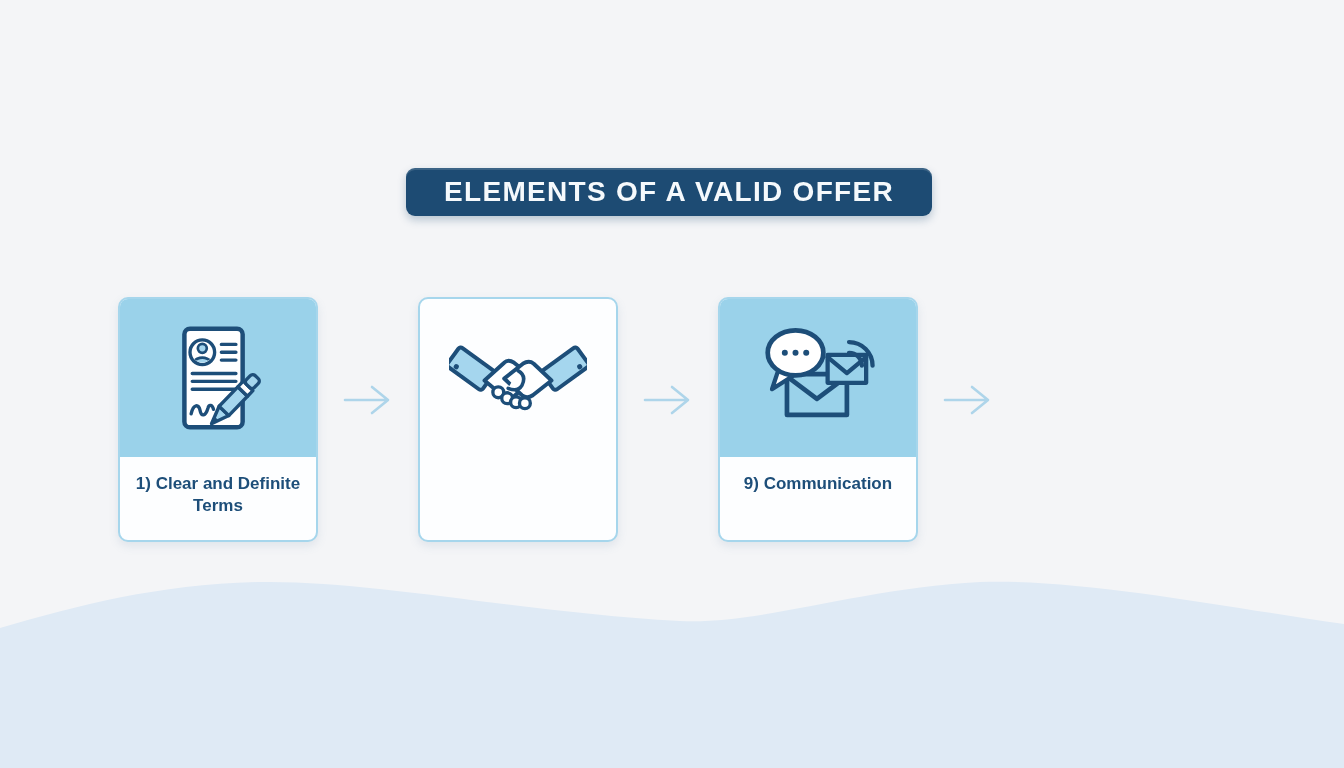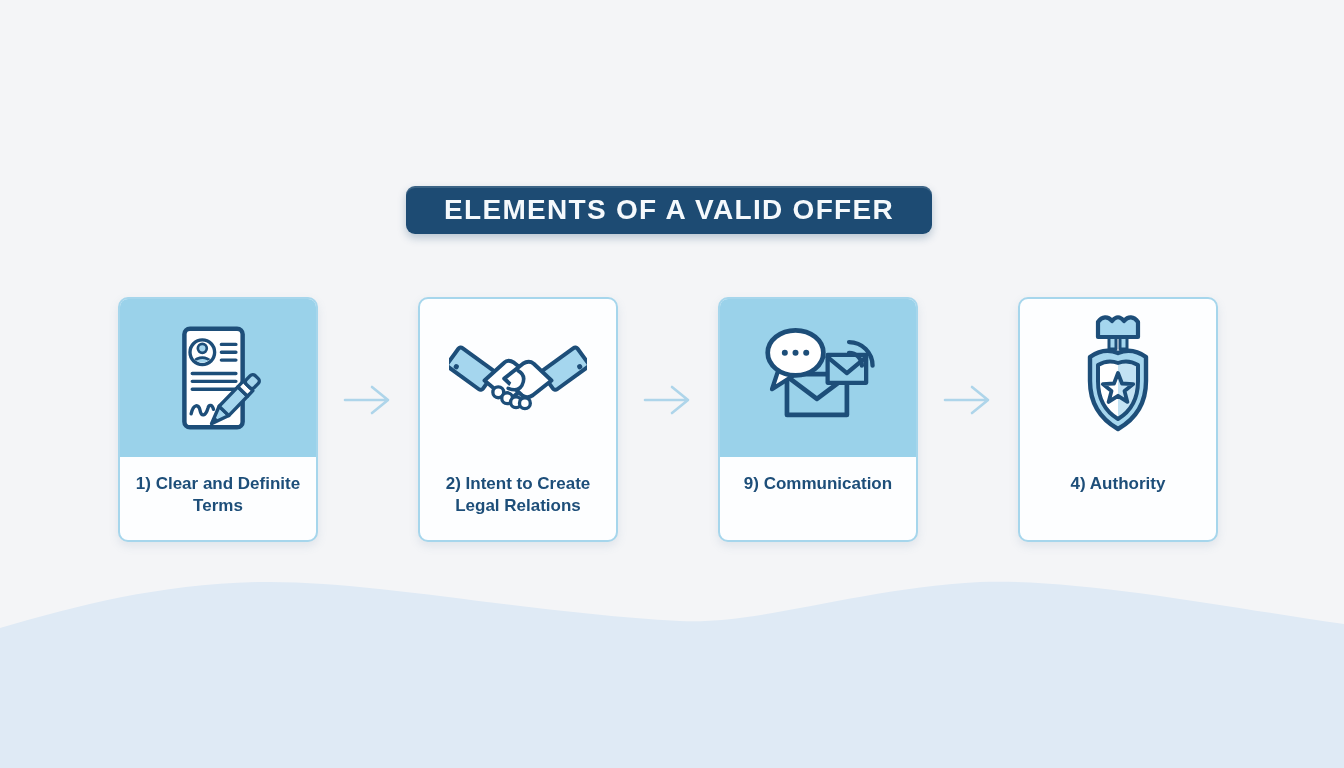--- a/index.html
+++ b/index.html
@@ -19,21 +19,21 @@
   *{box-sizing:border-box;}
   html,body{margin:0;padding:0;}
   body{
     width:1344px;height:768px;position:relative;overflow:hidden;
     background:var(--background);
     font-family:"Liberation Sans", sans-serif;
   }
   .wave-svg{position:absolute;left:0;bottom:0;width:1344px;height:208px;display:block;}
 
   .title-bar{
-    position:absolute;left:406px;top:186px;width:526px;height:48px;
+    position:absolute;left:406px;top:168px;width:526px;height:48px;
     background:var(--banner-bg);border-radius:9px;
     display:flex;align-items:center;justify-content:center;
     box-shadow:0 4px 8px rgba(29,75,115,0.28), inset 0 2px 0 rgba(255,255,255,0.14);
   }
   .title-bar h1{
     margin:0;font-size:28px;font-weight:bold;letter-spacing:1.3px;
     color:var(--banner-text);white-space:nowrap;
   }
 
   .cards-row{
@@ -134,23 +134,20 @@
         </g>
         <path d="M36,48 L56,30 Q60,26 66,30 L86,46 L66,64 Q60,68 54,63 Z" class="st fw" stroke-width="4"></path>
         <path d="M104,48 L86,31 Q81,27 75,31 L56,46 L74,63 Q79,67 85,63 Z" class="st fw" stroke-width="4"></path>
         <path d="M70,38 Q79,43 74,53 Q70,60 60,56" class="st fw" stroke-width="3.6"></path>
         <circle cx="50" cy="60" r="5.5" class="st fw" stroke-width="3.4"></circle>
         <circle cx="59" cy="66" r="5.5" class="st fw" stroke-width="3.4"></circle>
         <circle cx="68" cy="70" r="5.5" class="st fw" stroke-width="3.4"></circle>
         <circle cx="77" cy="71" r="5.5" class="st fw" stroke-width="3.4"></circle>
       </svg>
     </div>
-    <div class="label-zone">
-      <div class="label">2) Intent to Create Legal Relations</div>
-    </div>
   </section>
 
   <div class="arrow-cell">
     <svg width="52" height="34" viewBox="0 0 52 34">
       <path d="M3,17 H44 M30,4 L46,17 L30,30" fill="none" stroke="var(--arrow)" stroke-width="2.6" stroke-linecap="round" stroke-linejoin="round"></path>
     </svg>
   </div>
 
   <section class="card highlighted">
     <div class="icon-zone">
@@ -172,36 +169,14 @@
       <div class="label">9) Communication</div>
     </div>
   </section>
 
   <div class="arrow-cell">
     <svg width="52" height="34" viewBox="0 0 52 34">
       <path d="M3,17 H44 M30,4 L46,17 L30,30" fill="none" stroke="var(--arrow)" stroke-width="2.6" stroke-linecap="round" stroke-linejoin="round"></path>
     </svg>
   </div>
 
-  <section class="card">
-    <div class="icon-zone">
-      <svg width="100" height="130" viewBox="0 0 100 130">
-        <defs>
-          <clipPath id="shieldright">
-              <rect x="50" y="40" width="40" height="80"></rect>
-            </clipPath>
-        </defs>
-        <rect x="41" y="22" width="7" height="14" class="st fb" stroke-width="3"></rect>
-        <rect x="52" y="22" width="7" height="14" class="st fb" stroke-width="3"></rect>
-        <path d="M30,9 C34,3 40,3 44,8 C48,3 52,3 56,8 C60,3 66,3 70,9 L70,24 L30,24 Z" class="st fb" stroke-width="4.2"></path>
-        <path d="M50,40 Q64,34 78,44 L78,68 Q78,100 50,116 Q22,100 22,68 L22,44 Q36,34 50,40 Z" class="st fb" stroke-width="4.4"></path>
-        <path d="M50,50 Q60,46 70,52 L70,68 Q70,94 50,106 Q30,94 30,68 L30,52 Q40,46 50,50 Z" class="fw"></path>
-        <path d="M50,50 Q60,46 70,52 L70,68 Q70,94 50,106 Q30,94 30,68 L30,52 Q40,46 50,50 Z" class="fl" clip-path="url(#shieldright)"></path>
-        <path d="M50,50 Q60,46 70,52 L70,68 Q70,94 50,106 Q30,94 30,68 L30,52 Q40,46 50,50 Z" class="st" stroke-width="4"></path>
-        <path d="M50,60 L54,70.5 L65.2,71.1 L56.5,78.1 L59.4,88.9 L50,82.8 L40.6,88.9 L43.5,78.1 L34.8,71.1 L46,70.5 Z" class="st" stroke-width="3.8"></path>
-      </svg>
-    </div>
-    <div class="label-zone">
-      <div class="label">4) Authority</div>
-    </div>
-  </section>
 
 </main>
 
 </body></html>

